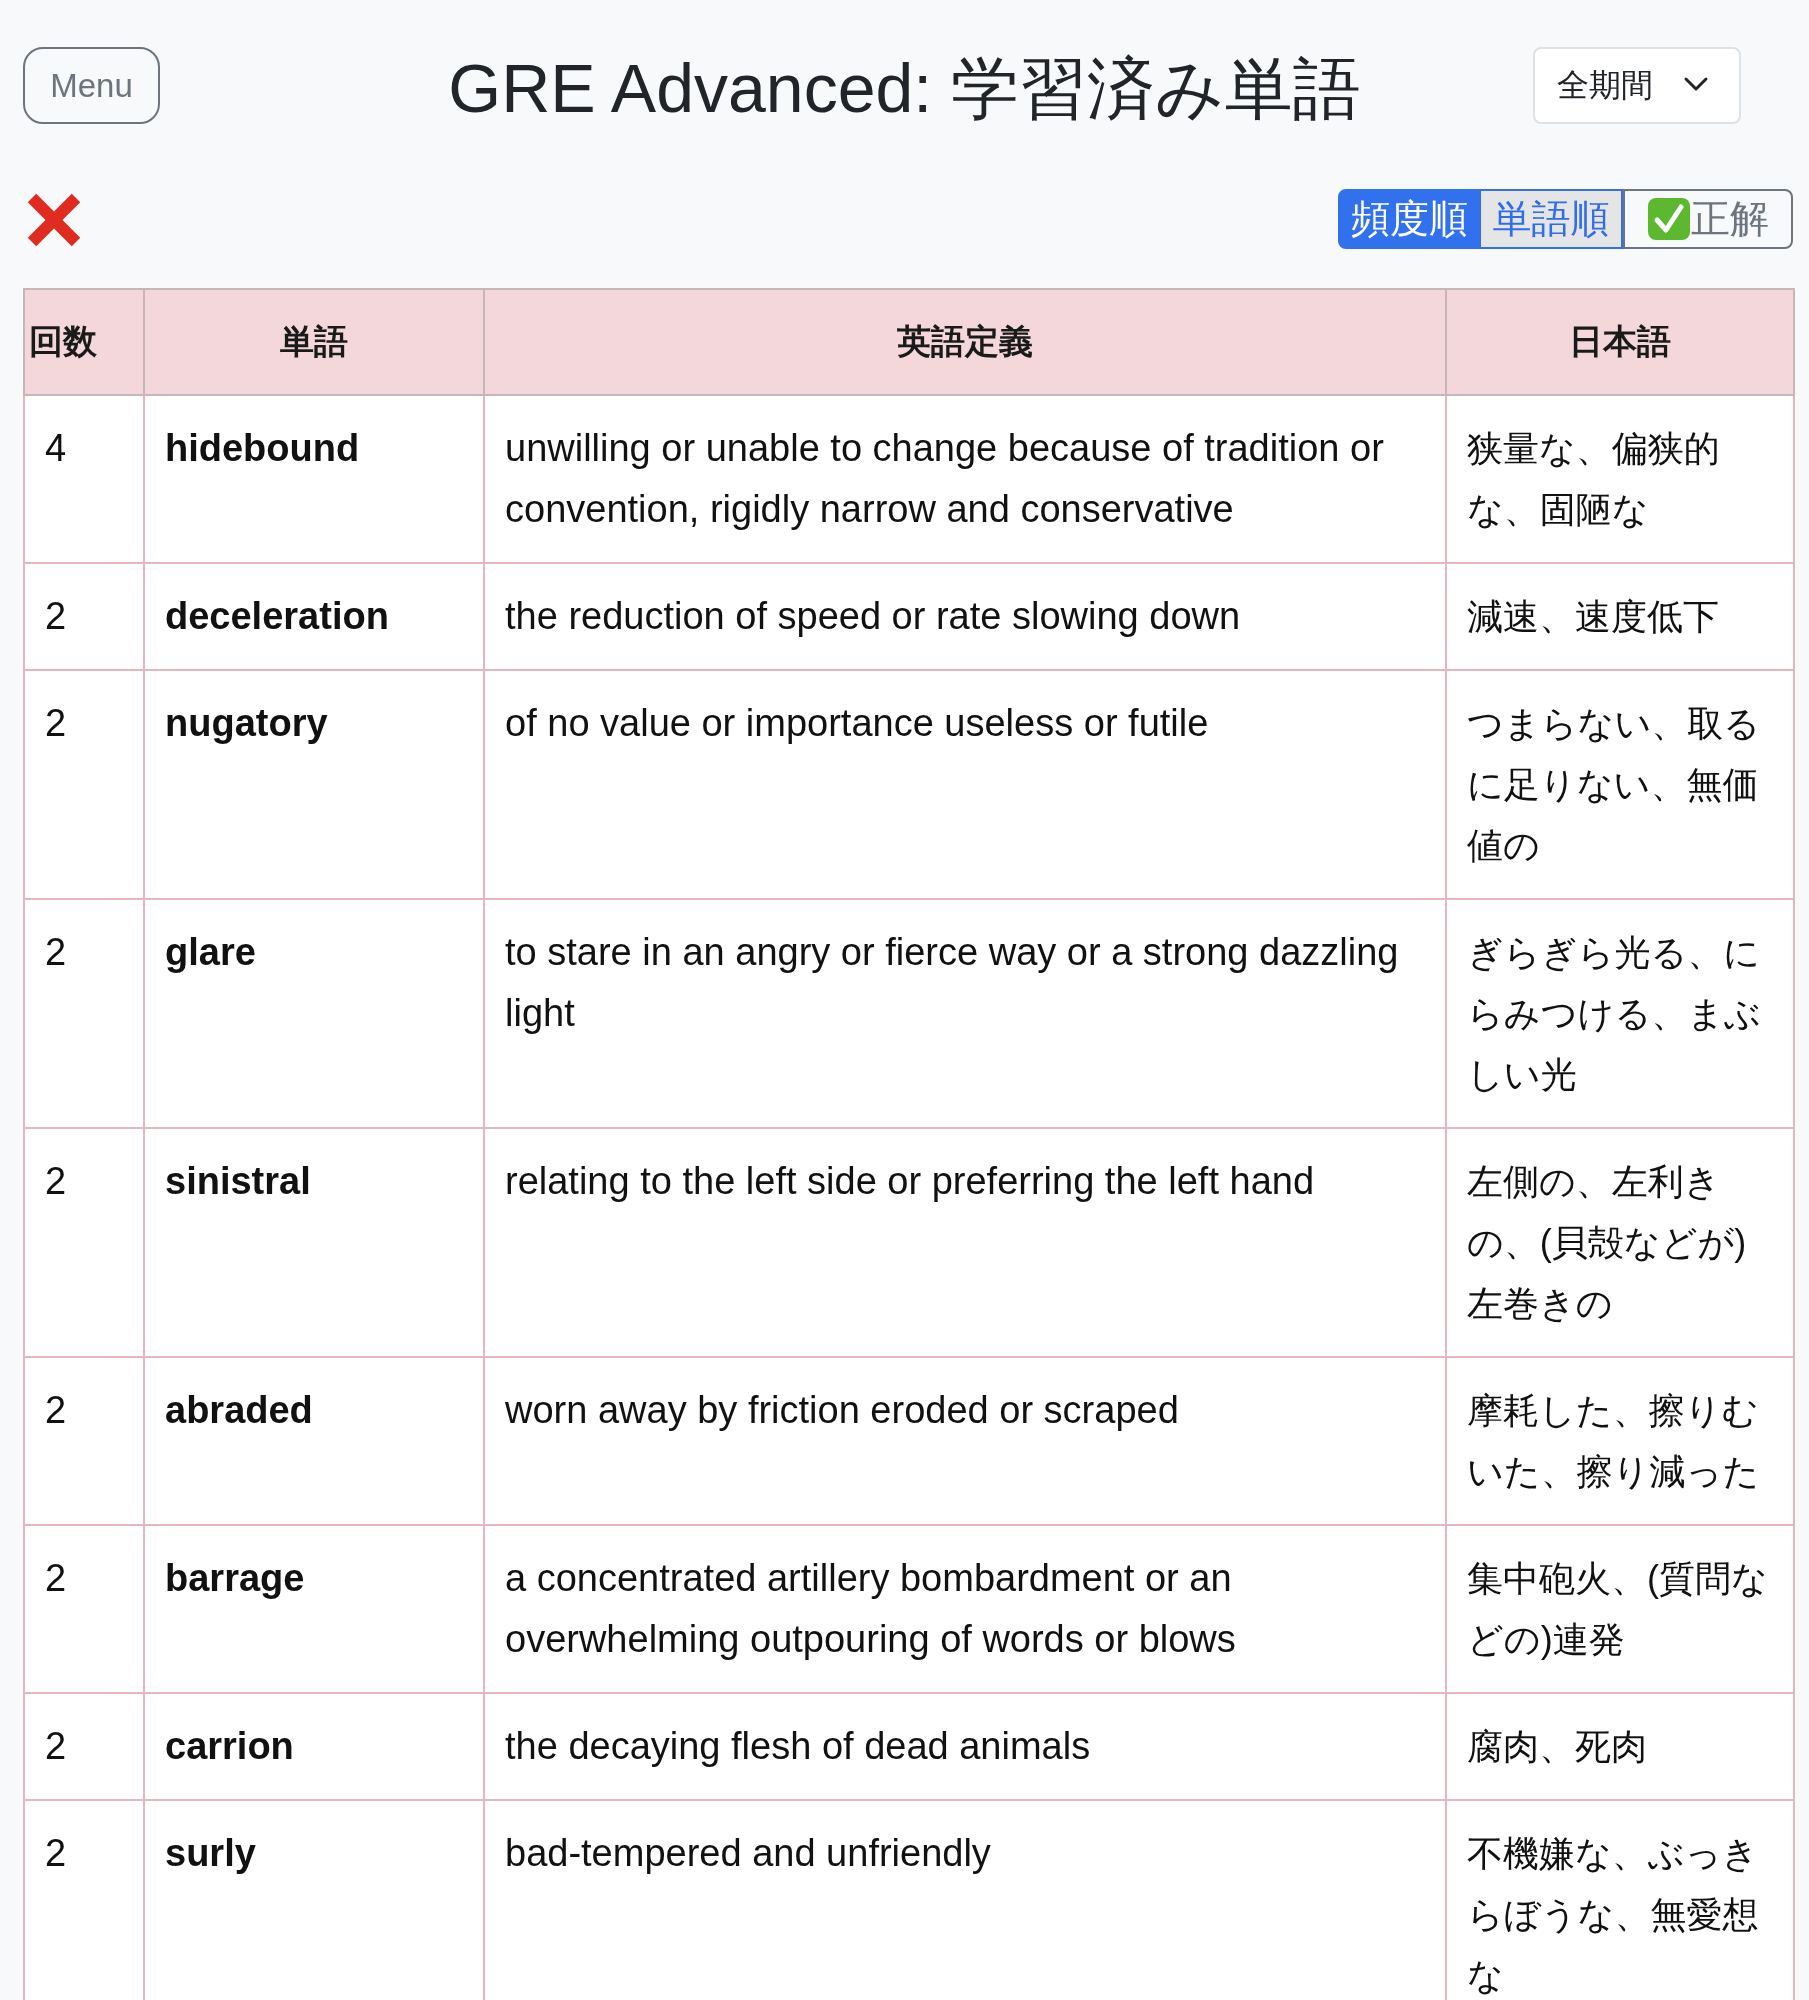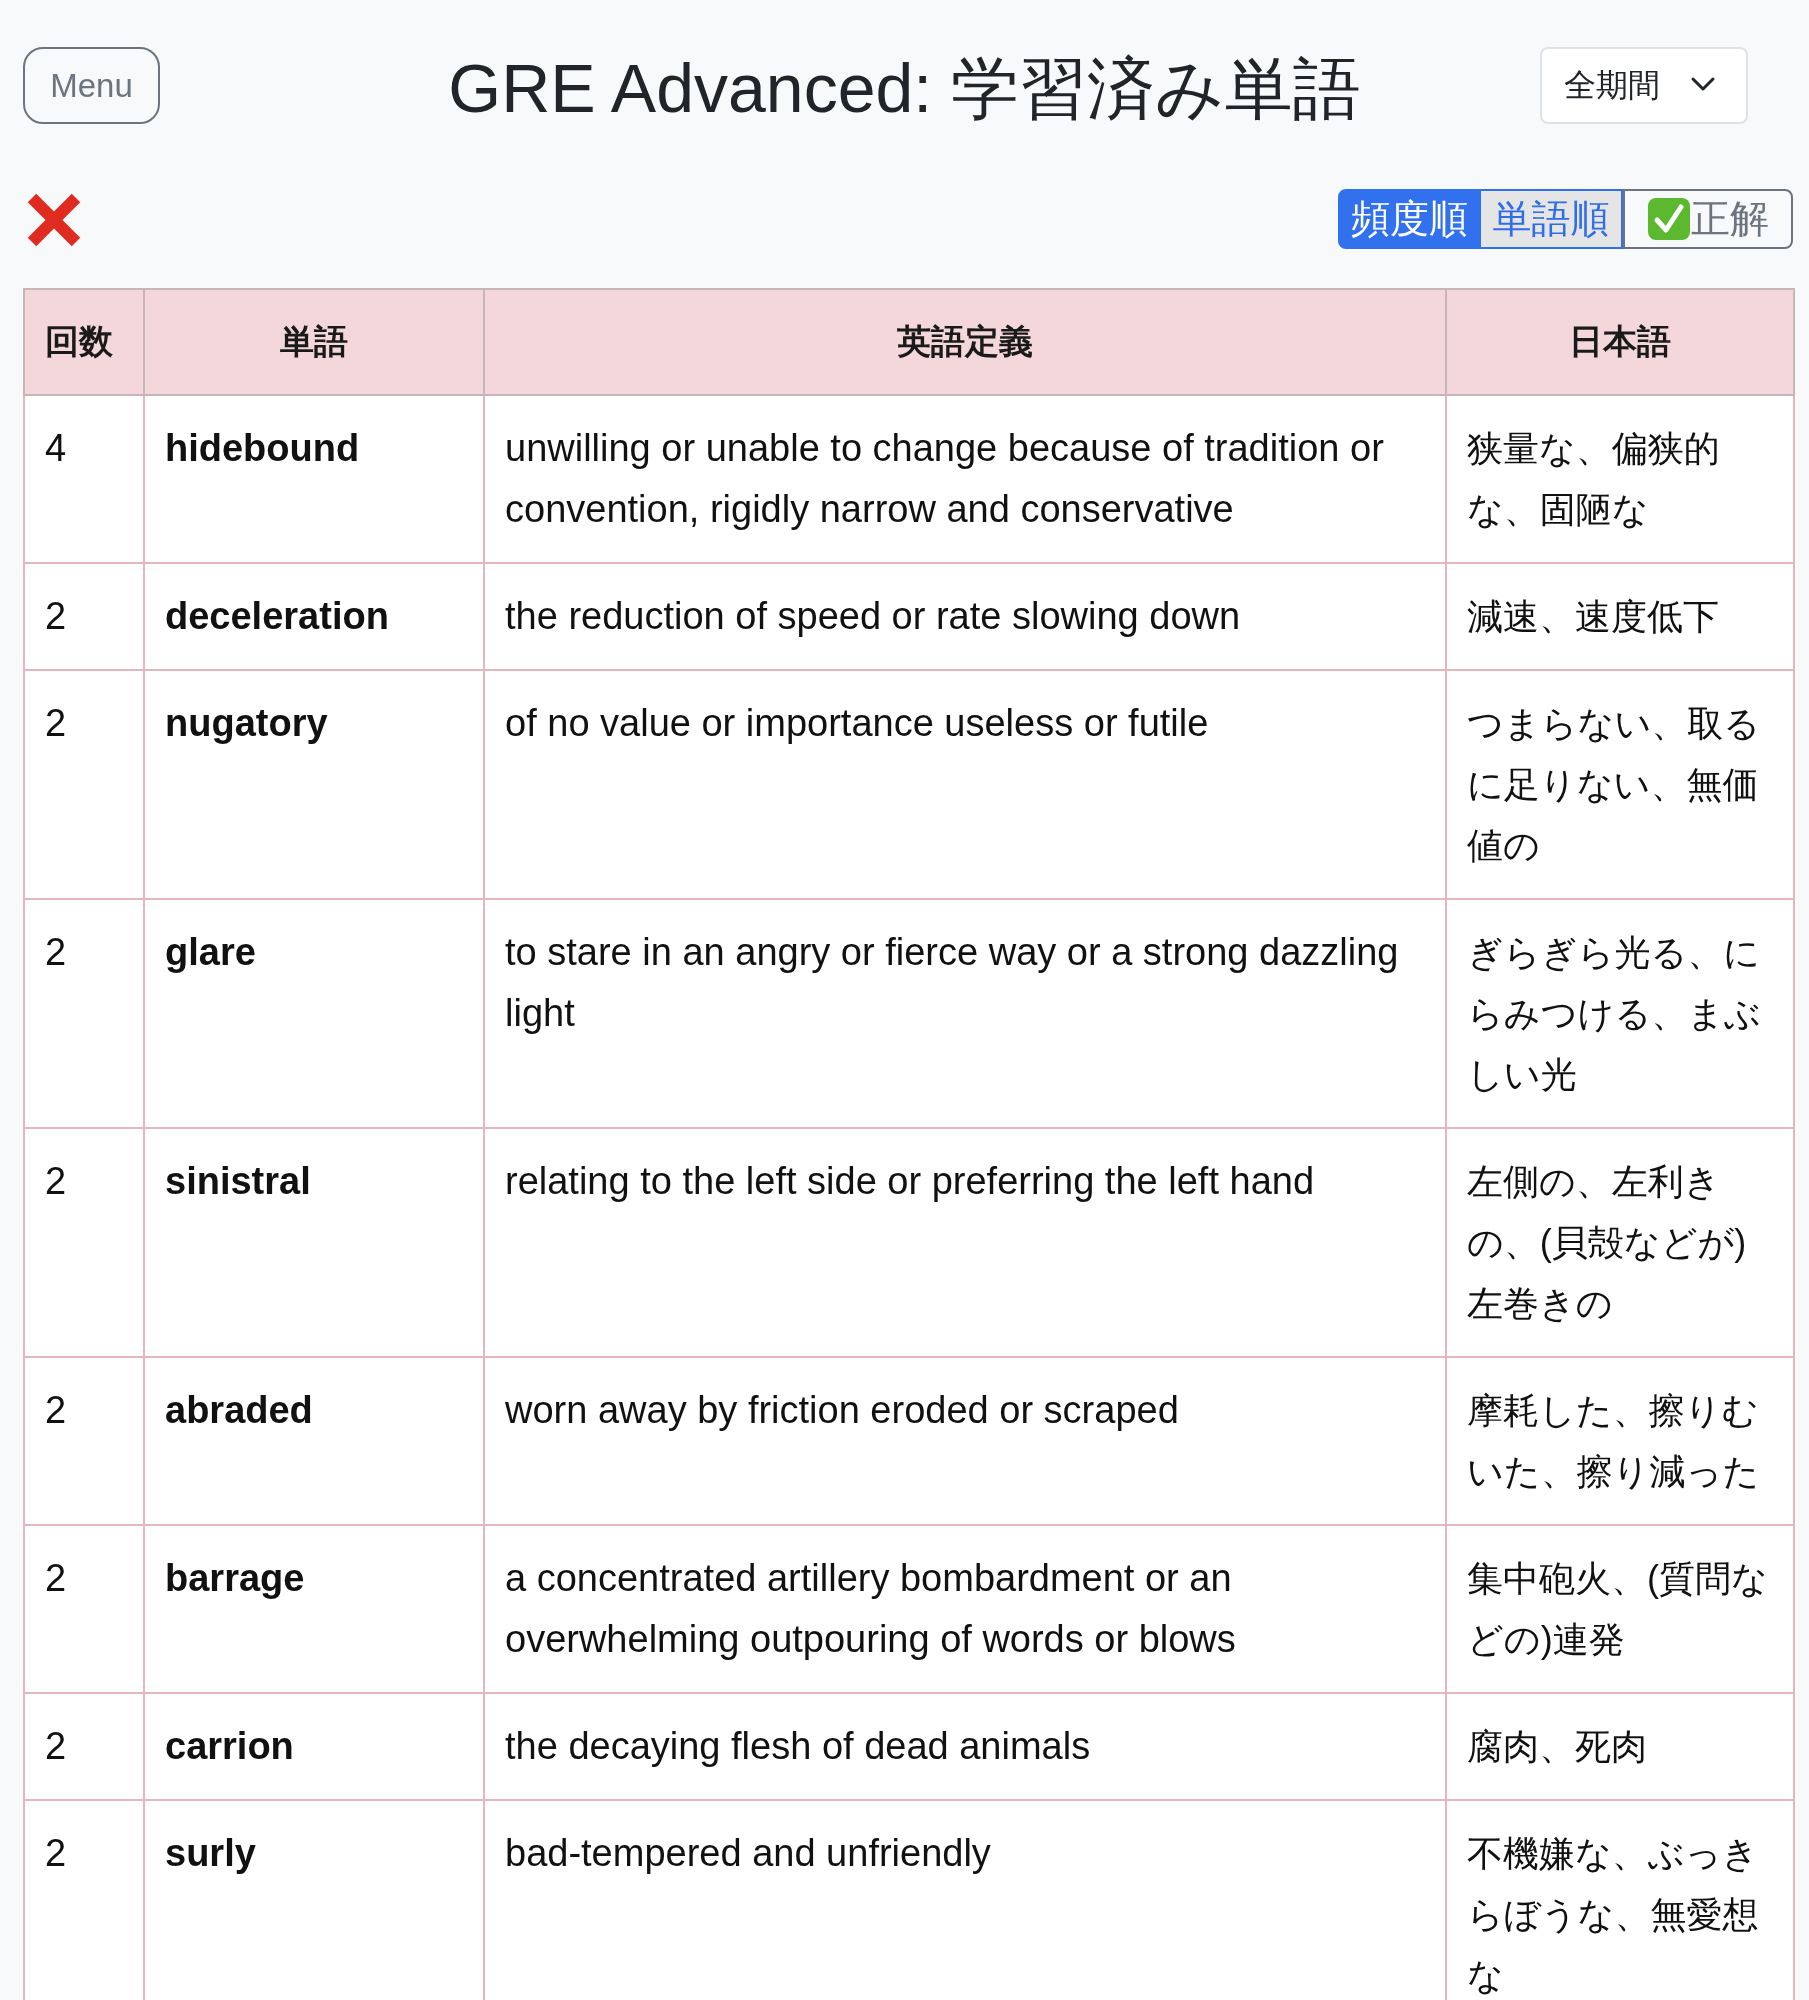--- a/index.html
+++ b/index.html
@@ -19,21 +19,21 @@
   }
   .page-title {
     position: absolute; left: 0; right: 0; top: 40px; text-align: center;
     font-size: 68px; font-weight: 500; margin: 0; line-height: 96px;
     color: #212529;
   }
   .period-select {
     position: absolute; left: 1533px; top: 47px; width: 208px; height: 77px;
     box-sizing: border-box; border: 2px solid #dee2e6; border-radius: 8px;
     background: #fff; display: flex; align-items: center;
-    padding-left: 22px; font-size: 32px; color: #212529; margin-left: 7px;
+    padding-left: 22px; font-size: 32px; color: #212529;
   }
   .period-select .chev {
     position: absolute; right: 30px; top: 22px; width: 26px; height: 26px;
   }
   .section-heading {
     position: absolute; left: 24px; top: 190px; margin: 0;
     font-size: 54px; font-weight: 500; color: #dc3545;
     display: flex; align-items: center; line-height: 76px;
   }
   .x-icon { width: 60px; height: 60px; margin-right: 18px; }
@@ -57,21 +57,21 @@
     border-radius: 0 8px 8px 0; 
   }
   .check-icon { width: 44px; height: 44px; }
 
   table.words {
     position: absolute; left: 23px; top: 288px; width: 1770px;
     border-collapse: collapse; background: #fff; table-layout: fixed;
   }
   table.words th {
     background: #f3d7db; height: 104px; font-size: 34px; font-weight: 700;
-    border: 2px solid #c8b5b8; color: #1a1a1a; padding: 0 20px;
+    border: 2px solid #c8b5b8; color: #1a1a1a; padding: 0 4px;
   }
   table.words th.c-count { text-align: left; }
   table.words td {
     border: 2px solid #e4b6bd; vertical-align: top; font-size: 38px;
     line-height: 61px; padding: 22px 20px 22px 20px; color: #111;
   }
   table.words td.c-word { font-weight: 700; }
   table.words td.c-ja { font-size: 36px; }
   col.col-count { width: 120px; }
   col.col-word { width: 340px; }

